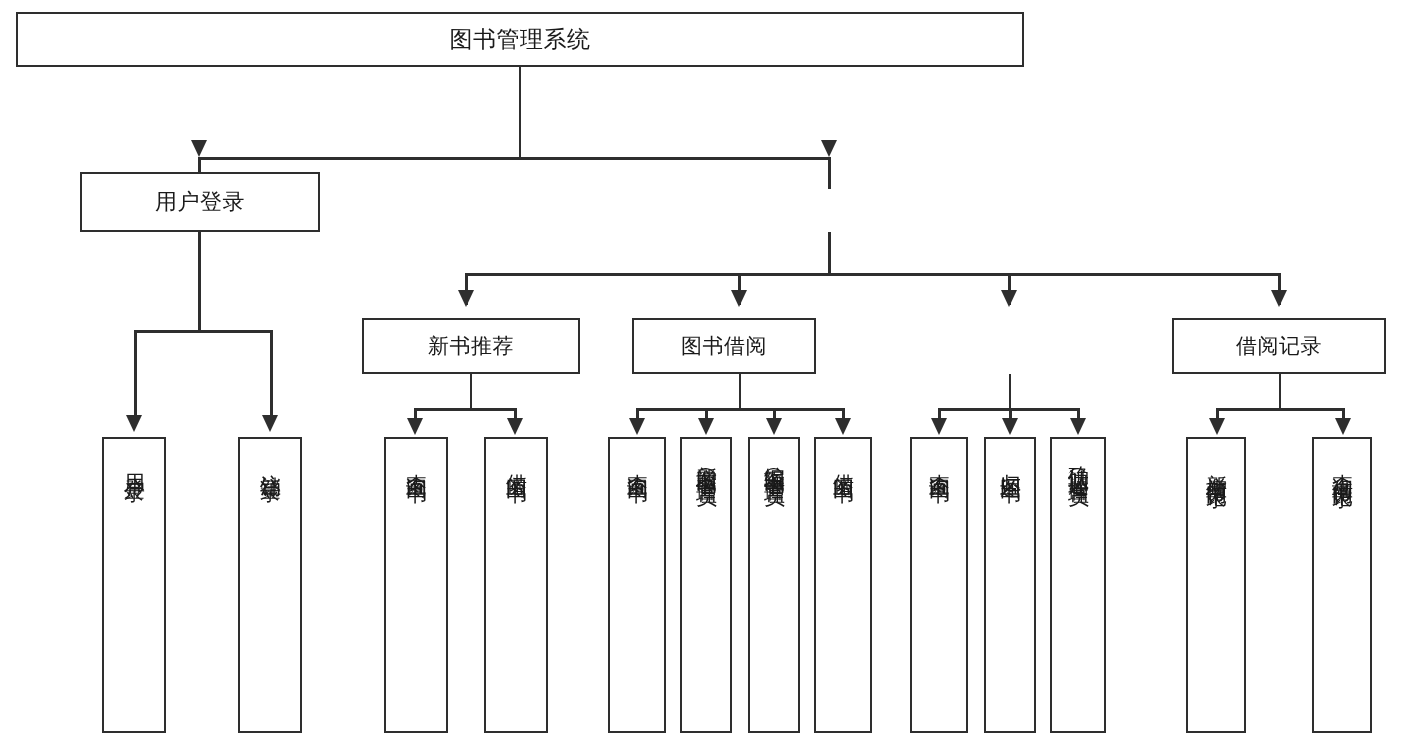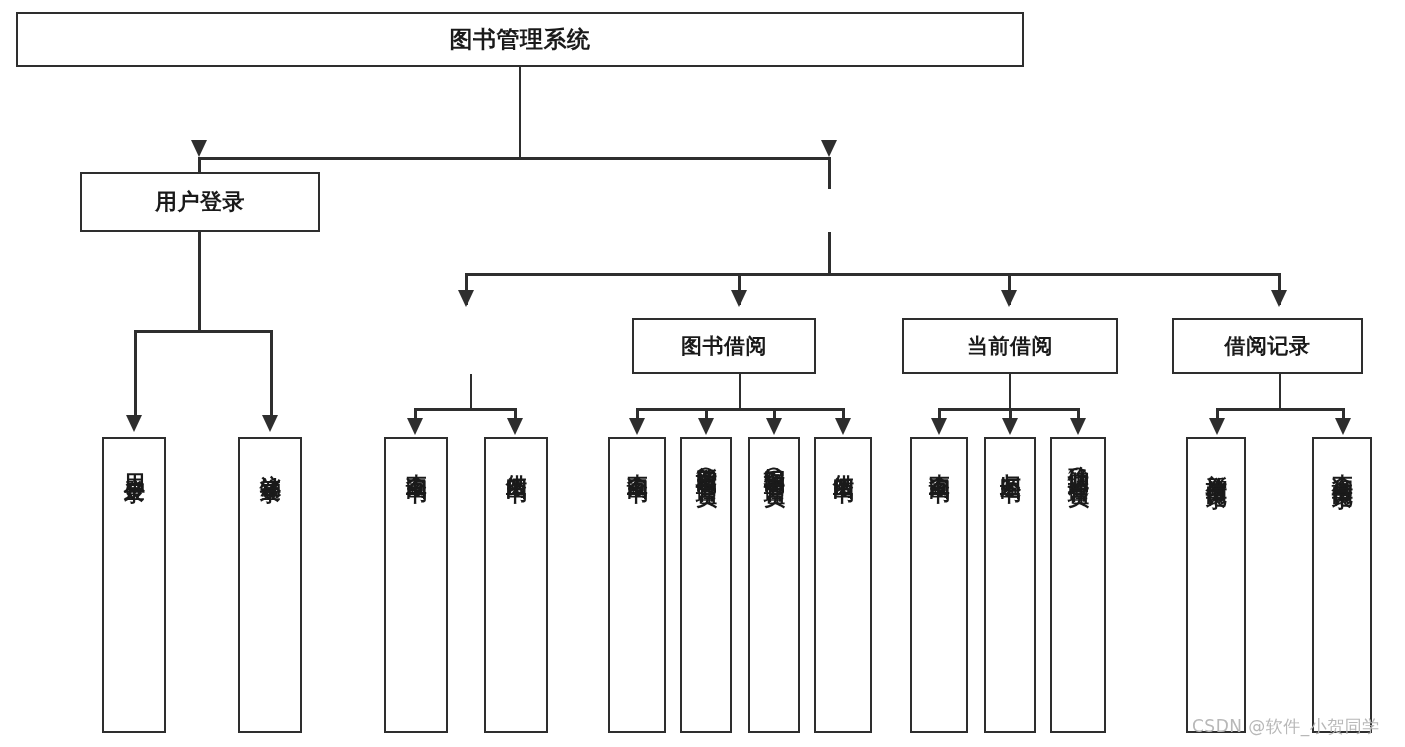--- a/index.html
+++ b/index.html
@@ -27,21 +27,20 @@
     align-items: center;
     justify-content: center;
     color: #1a1a1a;
   }
   .node .label {
     font-size: 22px;
     line-height: 1.25;
     letter-spacing: 0.5px;
     white-space: pre;
     text-align: center;
-    font-weight: bold;
   }
   .node.root .label { font-size: 23px; }
   .node.lvl2 .label { font-size: 22px; }
   .node.lvl3 .label { font-size: 21px; }
   
   .node.leaf {
     align-items: flex-start;
     padding-top: 18px;
   }
   .node.leaf .label {
@@ -145,27 +144,27 @@
   <div class="arrow" style="left:1335px; top:418px;"></div>
 
   <div class="node root" style="left:16px; top:12px; width:1008px; height:55px;">
     <span class="label">图书管理系统</span>
   </div>
 
   <div class="node lvl2" style="left:80px; top:172px; width:240px; height:60px;">
     <span class="label">用户登录</span>
   </div>
 
+  <div class="node lvl3" style="left:362px; top:318px; width:218px; height:56px;">
+    <span class="label">新书推荐</span>
+  </div>
   <div class="node lvl3" style="left:632px; top:318px; width:184px; height:56px;">
     <span class="label">图书借阅</span>
   </div>
-  <div class="node lvl3" style="left:902px; top:318px; width:216px; height:56px;">
-    <span class="label">当前借阅</span>
-  </div>
-  <div class="node lvl3" style="left:1172px; top:318px; width:191px; height:56px;">
+  <div class="node lvl3" style="left:1172px; top:318px; width:214px; height:56px;">
     <span class="label">借阅记录</span>
   </div>
 
   <div class="node leaf" style="left:102px; top:437px; width:64px; height:296px;">
     <span class="label">用户登录</span>
   </div>
   <div class="node leaf" style="left:238px; top:437px; width:64px; height:296px;">
     <span class="label">注销登录</span>
   </div>
   <div class="node leaf" style="left:384px; top:437px; width:64px; height:296px;">
@@ -195,15 +194,14 @@
   <div class="node leaf" style="left:1050px; top:437px; width:56px; height:296px; padding-top:10px;">
     <span class="label">确认归还（管理员）</span>
   </div>
   <div class="node leaf" style="left:1186px; top:437px; width:60px; height:296px;">
     <span class="label">新增借阅记录</span>
   </div>
   <div class="node leaf" style="left:1312px; top:437px; width:60px; height:296px;">
     <span class="label">查询借阅记录</span>
   </div>
 
-  <div id="watermark" style="left:1192px; top:715px;">CSDN @软件_小贺同学</div>
 
 </div>
 
 </body></html>

